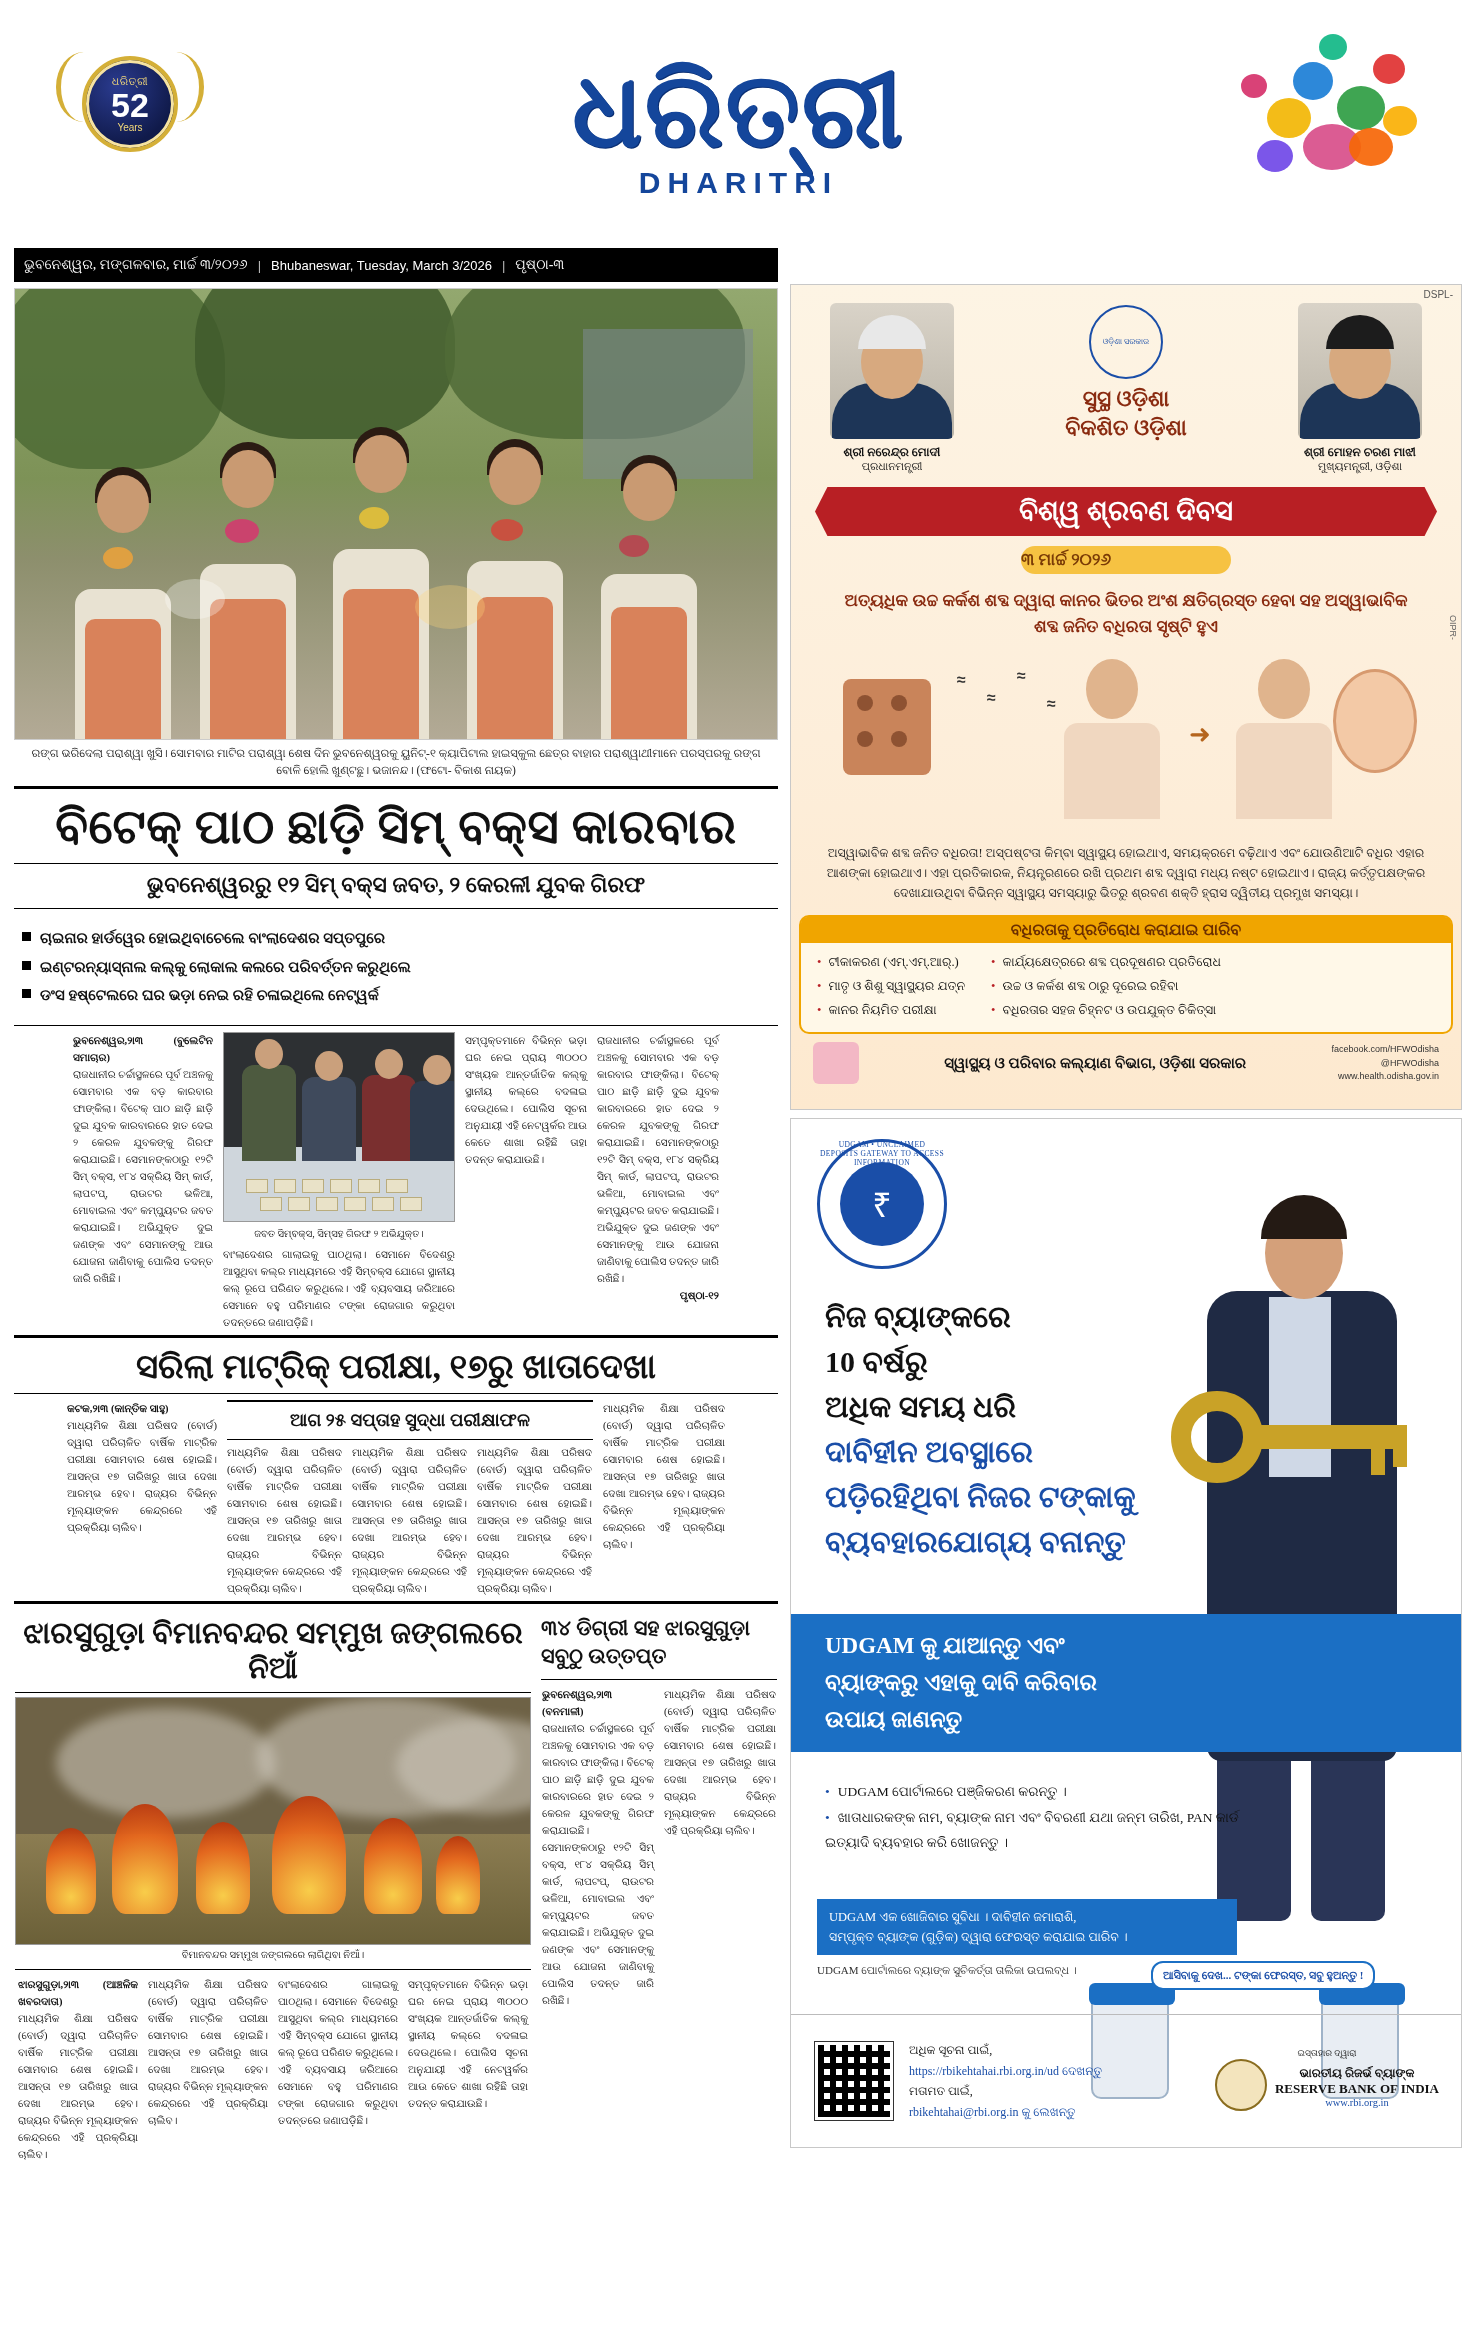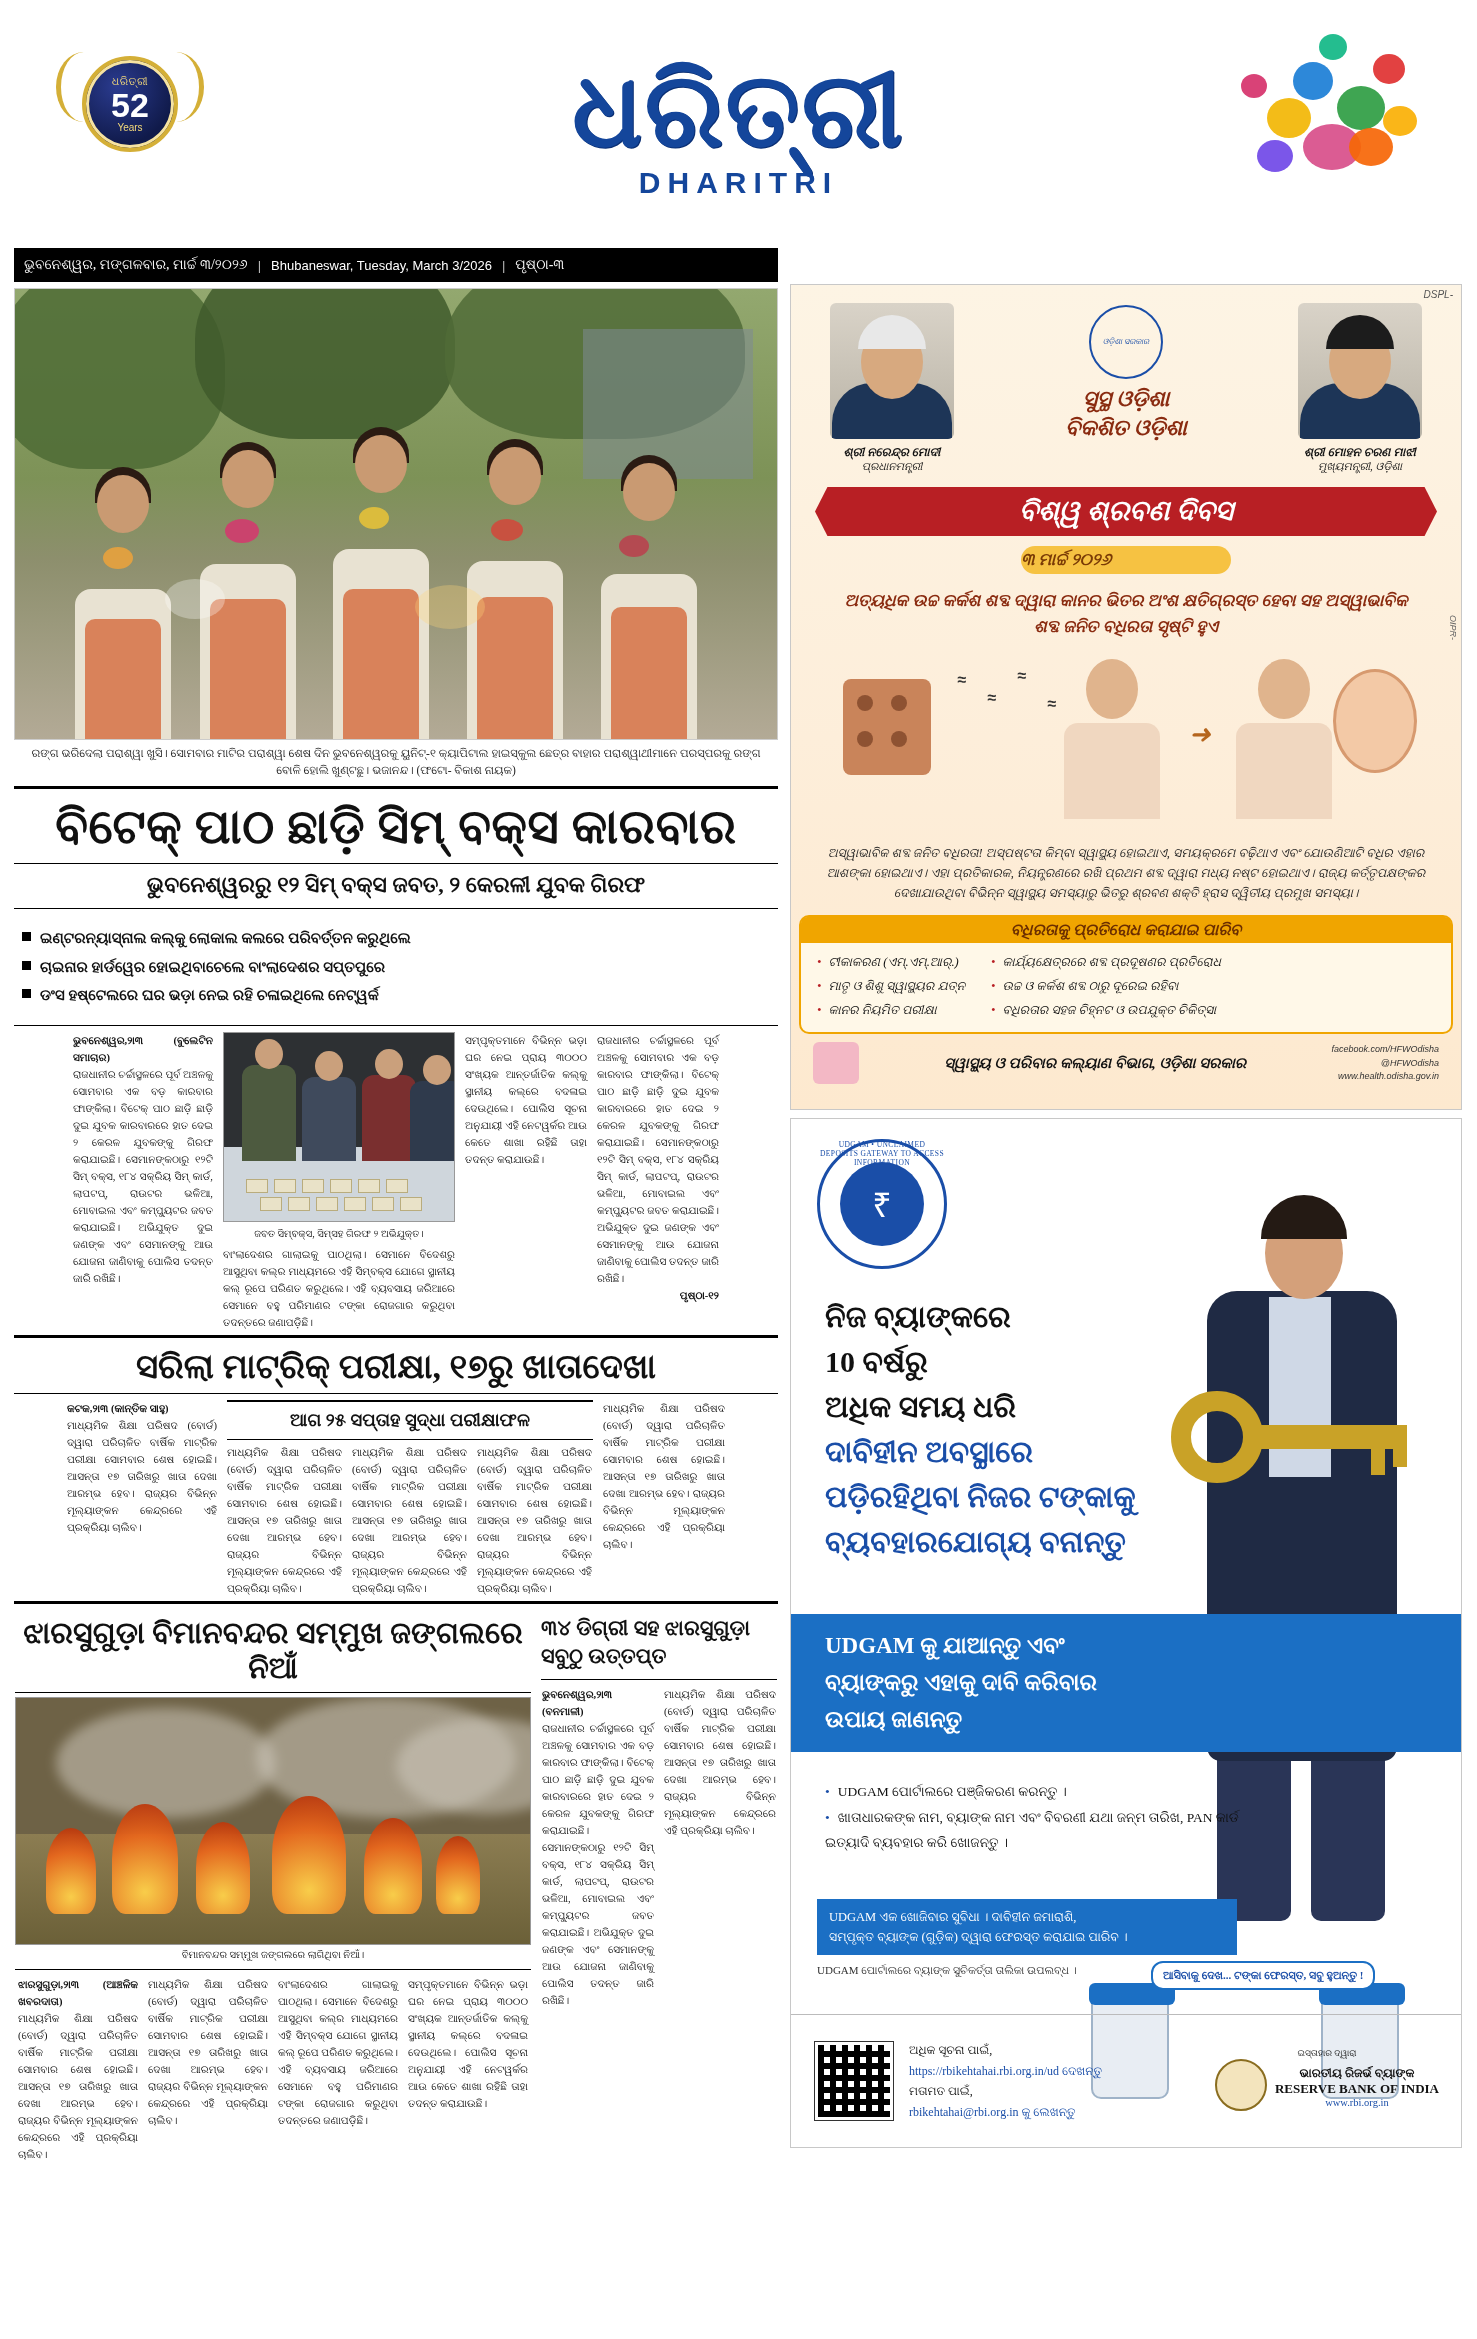--- a/index.html
+++ b/index.html
@@ -125,21 +125,21 @@
     border-top:2px solid #000; border-bottom:1px solid #000; padding:4px 0; margin-bottom:4px;
   }
   .fire-photo { width:100%; height:248px; background:#6e6246; position:relative; overflow:hidden; border:1px solid #999; }
   .flame { position:absolute; bottom:30px; border-radius:50% 50% 20% 20%; background:radial-gradient(circle at 50% 80%, #ffd24a, #e8671c 60%, #b3300a); opacity:.95; }
   .smoke { position:absolute; border-radius:50%; background:#cfc9bd; opacity:.55; filter:blur(6px); }
 
   
   .ad1 {
     width:672px; height:826px; border:1px solid #c8c8c8; position:relative;
     background:linear-gradient(#fdf4e4, #fdeeda 55%, #fde9cf);
-    margin-top:2px; overflow:hidden;font-style:italic;
+    margin-top:2px; overflow:hidden;
   }
   .dspl { position:absolute; right:8px; top:4px; font-size:10px; color:#555; }
   .ad1-top { display:flex; align-items:flex-start; justify-content:space-between; padding:18px 26px 0; }
   .leader { width:150px; text-align:center; }
   .leader .ph { width:124px; height:136px; margin:0 auto; border-radius:6px; background:linear-gradient(#d9d3c8,#b9b3a6); position:relative; overflow:hidden; }
   .leader .ph .face { position:absolute; left:50%; top:22px; transform:translateX(-50%); width:62px; height:74px; border-radius:50%; background:#d7a97f; }
   .leader .ph .hair { position:absolute; left:50%; top:12px; transform:translateX(-50%); width:68px; height:34px; border-radius:34px 34px 0 0; background:#e8e8e8; }
   .leader .ph .torso { position:absolute; bottom:0; left:50%; transform:translateX(-50%); width:120px; height:56px; background:#1d3557; border-radius:40px 40px 0 0; }
   .leader .nm { font-family:"Liberation Serif", serif; font-size:12px; font-weight:bold; margin-top:6px; }
   .leader .ds { font-family:"Liberation Serif", serif; font-size:11px; }
@@ -317,22 +317,22 @@
       </div>
       <div class="photo-caption">ରଙ୍ଗ ଭରିଦେଲା ପରାଶ୍ୱା ଖୁସି। ସୋମବାର ମାଟିର ପରାଶ୍ୱା ଶେଷ ଦିନ ଭୁବନେଶ୍ୱରକୁ ୟୁନିଟ୍‌-୧ କ୍ୟାପିଟାଲ ହାଇସ୍କୁଲ ଛେତ୍ର ବାହାର ପରାଶ୍ୱାଥୀମାନେ ପରସ୍ପରକୁ ରଙ୍ଗ ବୋଳି ହୋଲି ଖୁଣ୍ଟଛୁ। ଭଜାନନ୍ଦ। (ଫଟୋ- ବିକାଶ ନାୟକ)</div>
 
       <div class="rule-thick"></div>
       <div class="headline-main odia">ବିଟେକ୍‌ ପାଠ ଛାଡ଼ି ସିମ୍‌ ବକ୍ସ କାରବାର</div>
       <div class="rule-thin"></div>
       <div class="subhead odia">ଭୁବନେଶ୍ୱରରୁ ୧୨ ସିମ୍‌ ବକ୍ସ ଜବତ, ୨ କେରଳୀ ଯୁବକ ଗିରଫ</div>
       <div class="rule-thin"></div>
 
       <ul class="bullets odia">
+        <li>ଚାଇନାର ହାର୍ଡୱେର ହୋଇଥିବାଚେଲେ ବାଂଲାଦେଶର ସପ୍ତପୁରେ</li>
         <li>ଇଣ୍ଟରନ୍ୟାସ୍‌ନାଲ କଲ୍‌କୁ ଲୋକାଲ କଲରେ ପରିବର୍ତ୍ତନ କରୁଥିଲେ</li>
-        <li>ଚାଇନାର ହାର୍ଡୱେର ହୋଇଥିବାଚେଲେ ବାଂଲାଦେଶର ସପ୍ତପୁରେ</li>
         <li>ଡଂସ ହଷ୍ଟେଲରେ ଘର ଭଡ଼ା ନେଇ ରହି ଚଳାଇଥିଲେ ନେଟ୍‌ୱର୍କ</li>
       </ul>
       <div class="rule-thin"></div>
 
       <div class="story-cols">
         <div class="col" style="width:140px">
           <div class="dek">ଭୁବନେଶ୍ୱର,୨ା୩ (ବୁଲେଟିନ ସମାଚାର)</div>
           <div>ରାଜଧାନୀର ଚର୍ଚ୍ଚାସ୍ଥଳରେ ପୂର୍ବ ଅଞ୍ଚଳକୁ ସୋମବାର ଏକ ବଡ଼ କାରବାର ଫାଙ୍କିଲା। ବିଟେକ୍‌ ପାଠ ଛାଡ଼ି ଛାଡ଼ି ଦୁଇ ଯୁବକ କାରବାରରେ ହାତ ଦେଇ ୨ କେରଳ ଯୁବକଙ୍କୁ ଗିରଫ କରାଯାଇଛି। ସେମାନଙ୍କଠାରୁ ୧୨ଟି ସିମ୍‌ ବକ୍ସ, ୧୮୪ ସକ୍ରିୟ ସିମ୍‌ କାର୍ଡ, ଲାପଟପ୍‌, ରାଉଟର ଭଳିଆ, ମୋବାଇଲ ଏବଂ କମ୍ପ୍ୟୁଟର ଜବତ କରାଯାଇଛି। ଅଭିଯୁକ୍ତ ଦୁଇ ଜଣଙ୍କ ଏବଂ ସେମାନଙ୍କୁ ଆଉ ଯୋଜନା ଜାଣିବାକୁ ପୋଲିସ ତଦନ୍ତ ଜାରି ରଖିଛି।</div>
         </div>
         <div class="col" style="width:232px">

